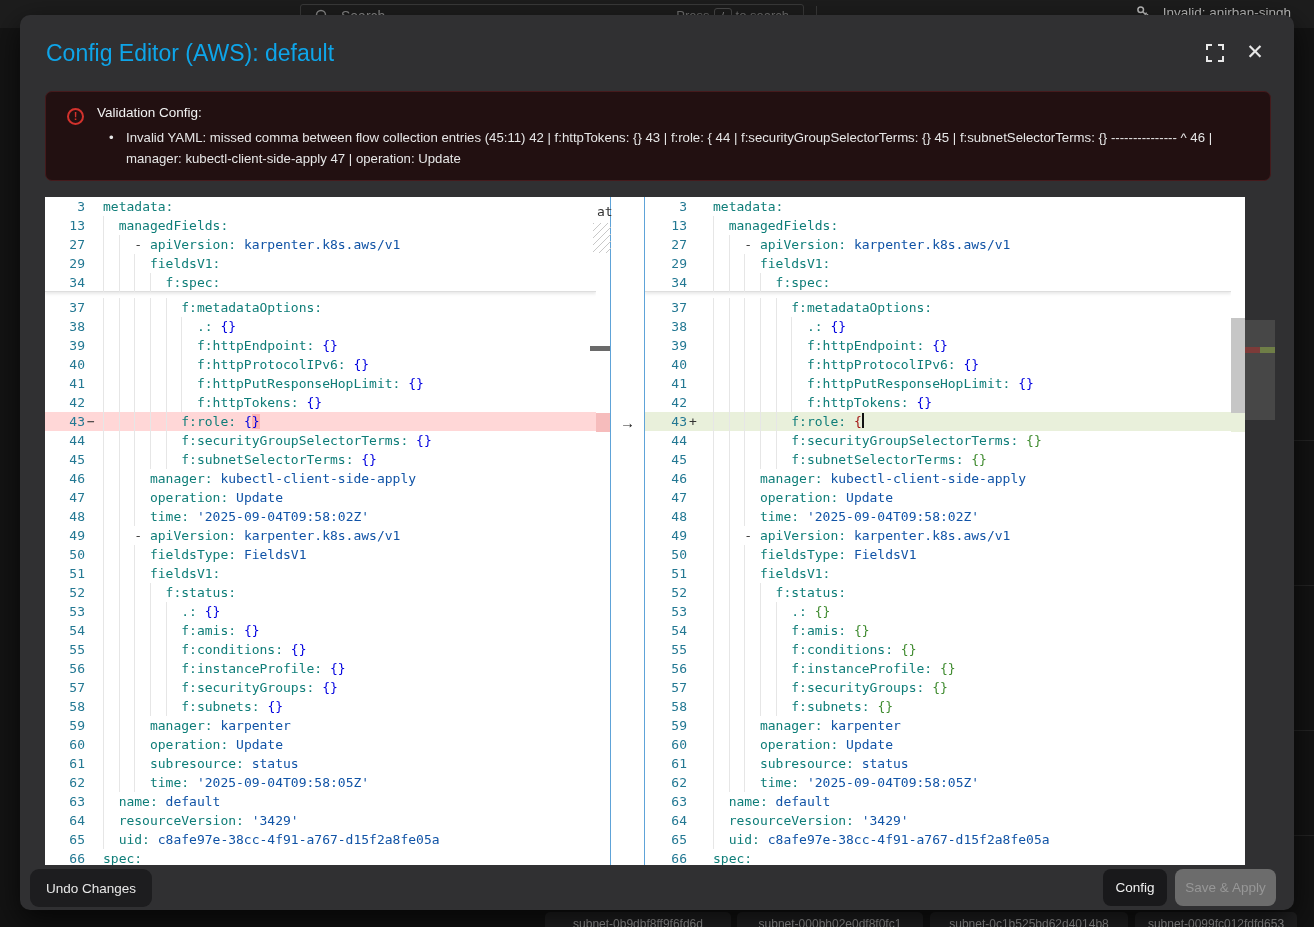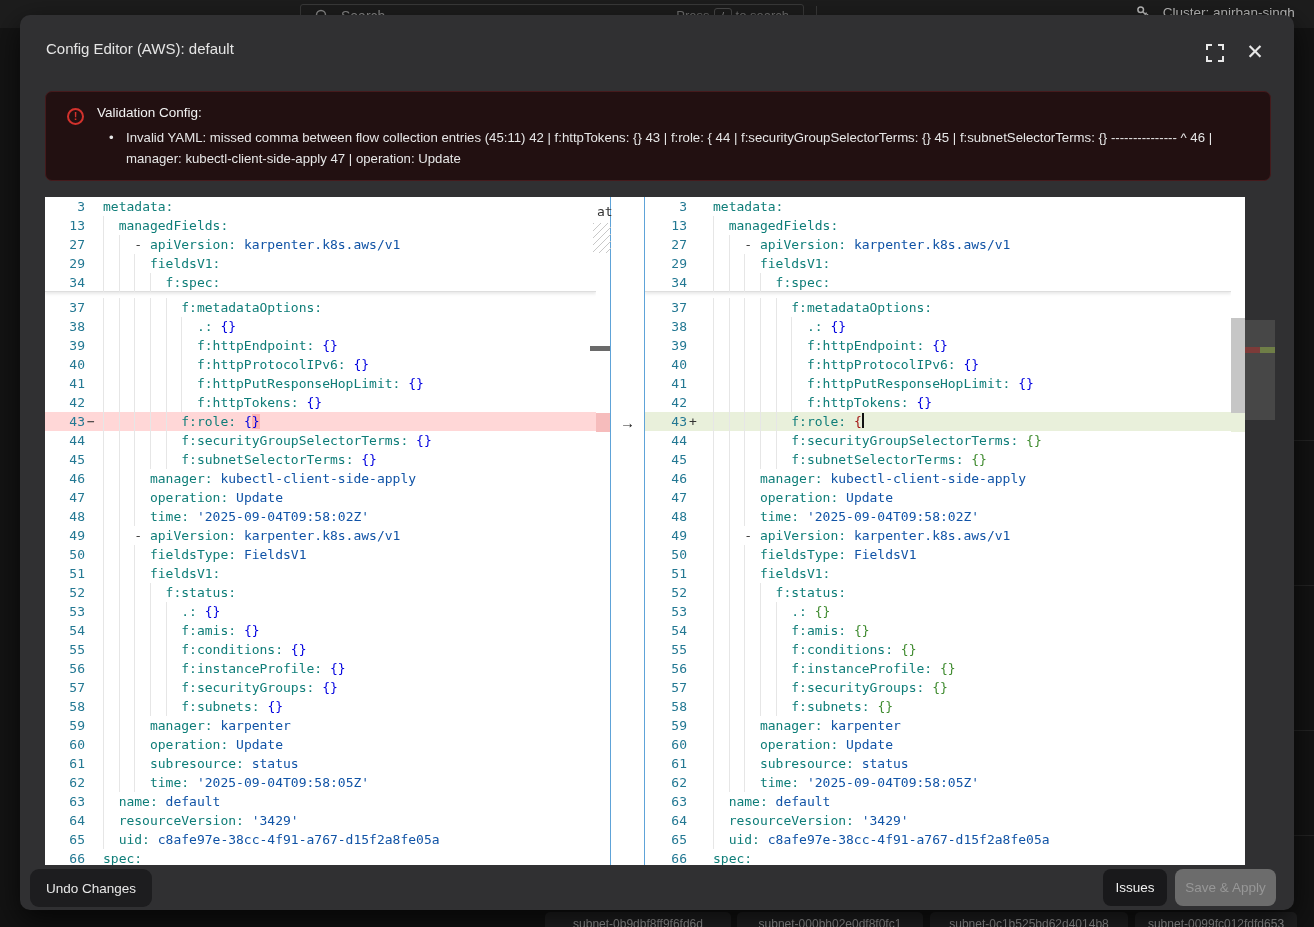--- a/index.html
+++ b/index.html
@@ -24,21 +24,21 @@
     overflow:hidden; z-index:1; }
   .chip { position:absolute; top:2px; height:26px; background:#202021; border-radius:5px;
     color:#9b9b9b; font-size:12px; text-align:center; padding-top:5px; white-space:nowrap;
     overflow:hidden; }
   #right-col { left:1294px; top:28px; width:20px; height:882px; background:#131313; z-index:0; }
   .hairline { position:absolute; left:0; width:20px; height:1px; background:#242424; }
 
   
   #modal { left:20px; top:15px; width:1274px; height:895px; background:#303032;
     border-radius:10px; box-shadow:0 10px 30px rgba(0,0,0,.7); z-index:5; }
-  #modal-title { left:26px; top:25px; color:#e5e5e5; font-size:15px; font-weight:500; }
+  #modal-title { left:26px; top:25px; color:#0ea5e9; font-size:23px; font-weight:500; }
   .hdr-btn { width:26px; height:26px; color:#e8e8e8; cursor:pointer; background:none;
     border:none; }
   #expand-btn { left:1182px; top:26px; }
   #close-btn { left:1222px; top:24px; font-size:21px; line-height:22px; }
 
   
   #alert { left:25px; top:76px; width:1226px; height:90px; background:#221011;
     border:1px solid #451a1c; border-radius:7px; }
   #alert-icon { position:absolute; left:21px; top:16px; width:17px; height:17px;
     border:2px solid #d2322d; border-radius:50%; color:#d2322d; font-size:11px;
@@ -117,21 +117,21 @@
     <span id="press-hint">
       <span>Press</span><span class="keycap">/</span><span>to search</span>
     </span>
   </div>
   <div id="topbar-divider" class="abs"></div>
   <div id="cluster" class="abs">
     <svg width="15" height="15" viewBox="0 0 16 16">
         <circle cx="5" cy="5" r="3" fill="none" stroke="#bdbdbd" stroke-width="1.6"></circle>
         <path d="M7.5 7.5 L13 13 M11 11 l2 -1 M9.5 9.5 l2 -1" stroke="#bdbdbd" stroke-width="1.6" fill="none"></path>
       </svg>
-    <span>Cluster: anirban-singh</span>
+    <span>Invalid: anirban-singh</span>
   </div>
 </div>
 
 <div id="right-col" class="abs">
   <div class="hairline" style="top:412px"></div>
   <div class="hairline" style="top:557px"></div>
   <div class="hairline" style="top:702px"></div>
   <div class="hairline" style="top:807px"></div>
 </div>
 
@@ -267,15 +267,15 @@
       <div id="rscroll-slider" class="abs"></div>
     </div>
     <div id="oruler" class="abs">
       <div id="oruler-slider" class="abs"></div>
       <div id="oruler-red" class="abs"></div>
       <div id="oruler-green" class="abs"></div>
     </div>
   </div>
 
   <button id="undo-btn" class="abs">Undo Changes</button>
-  <button id="close-action-btn" class="abs">Issues</button>
+  <button id="close-action-btn" class="abs">Config</button>
   <button id="save-btn" class="abs" disabled="">Save &amp; Apply</button>
 </div>
 
 </body></html>

